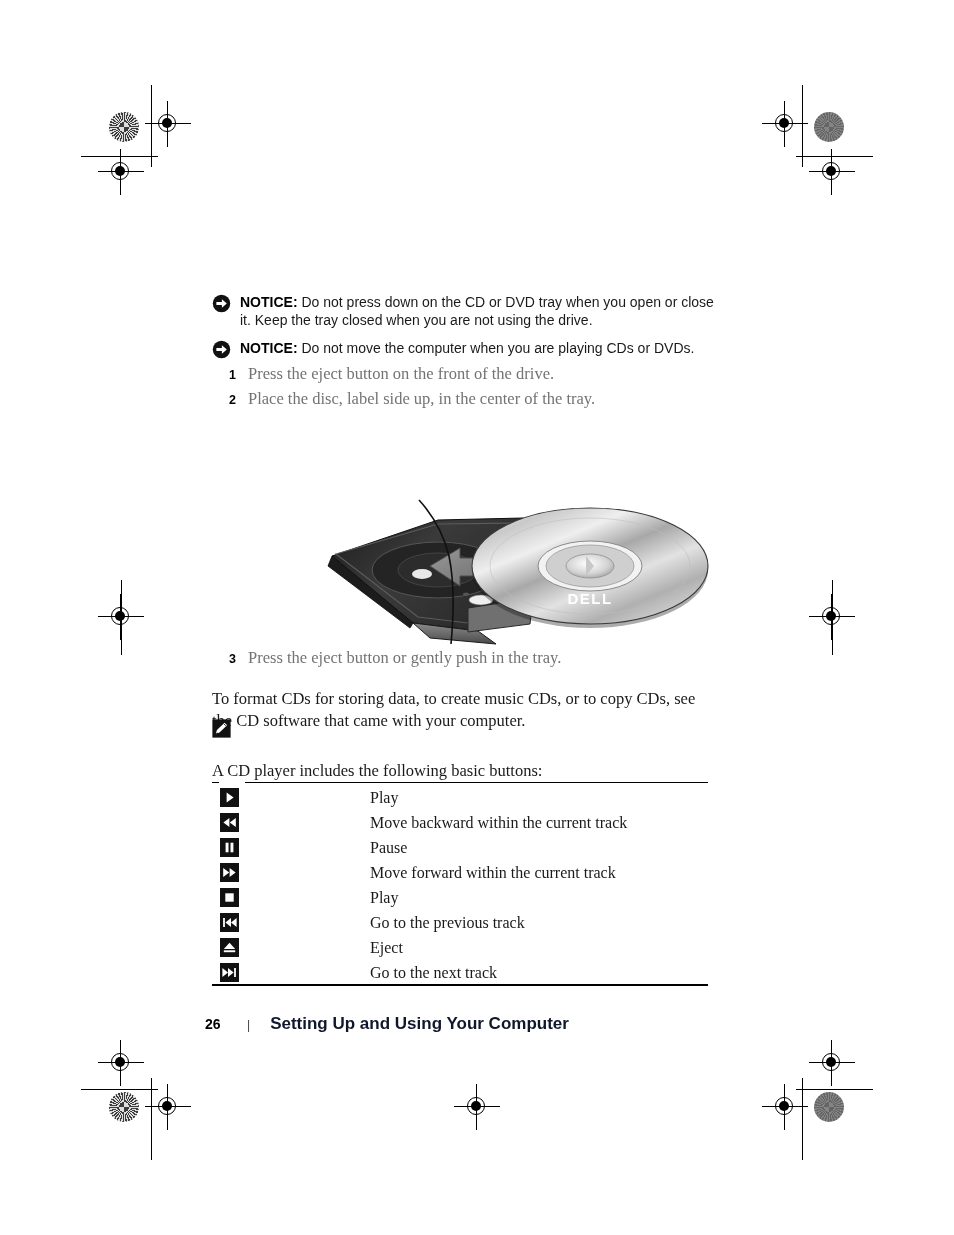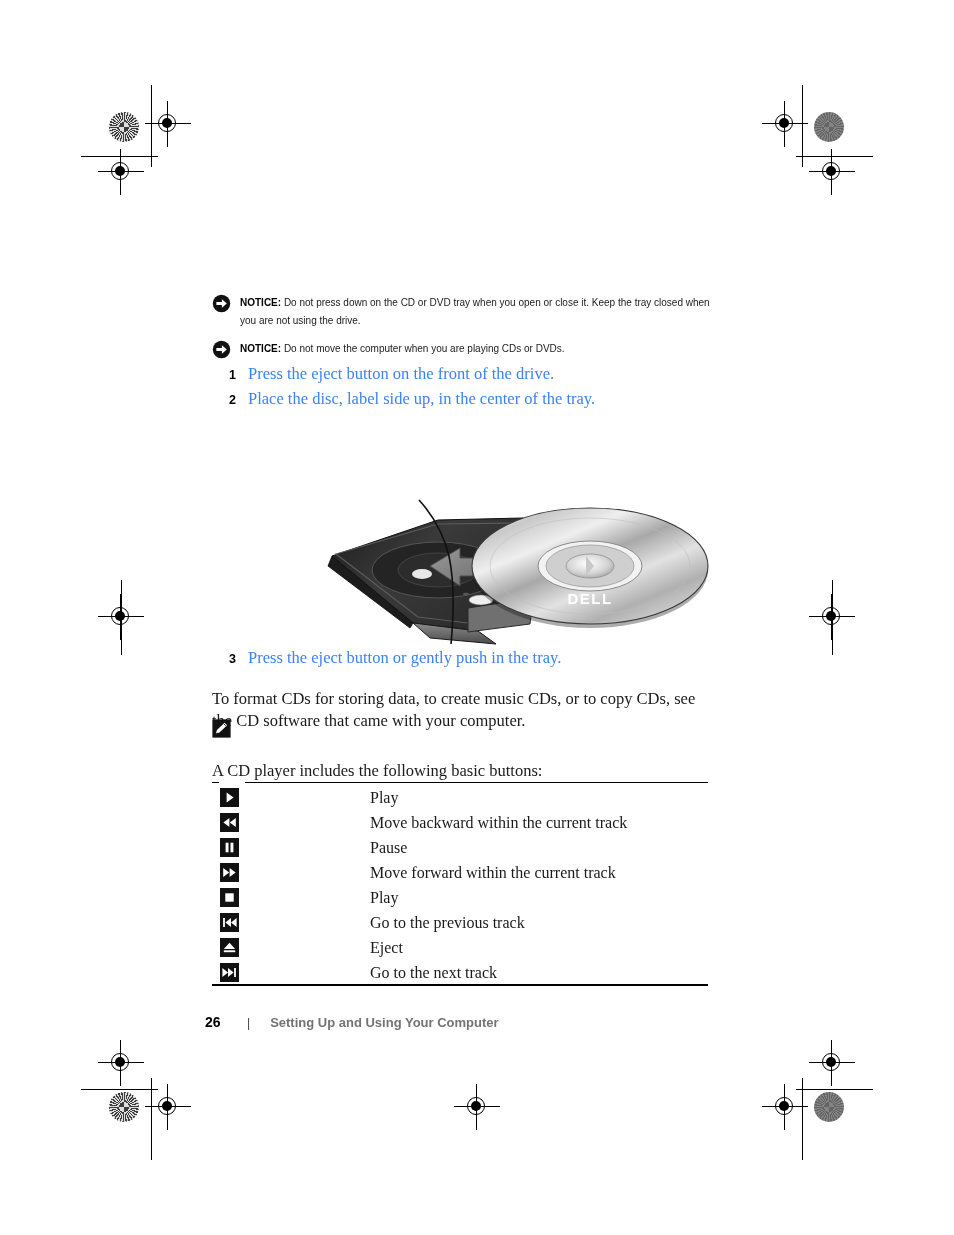--- a/index.html
+++ b/index.html
@@ -85,21 +85,21 @@
   }
 
   
   .admon {
     position: absolute;
     display: flex;
     align-items: flex-start;
   }
   .admon .admon-body {
     font-family: "Liberation Sans", sans-serif;
-    font-size: 10px;
+    font-size: 14px;
     line-height: 17.5px;
     color: #1a1a1a;
   }
   .admon .admon-label {
     font-weight: bold;
     color: #000;
   }
 
   .icon-notice {
     width: 19px; height: 19px;
@@ -125,21 +125,21 @@
     font-weight: bold;
     font-size: 12.5px;
     width: 24px;
     text-align: right;
     margin-right: 12px;
     color: #000;
   }
   .step-text {
     font-family: "Liberation Serif", serif;
     font-size: 16.5px;
-    color: #3b82f6;
+    color: #737373;
   }
 
   .para {
     position: absolute;
     font-family: "Liberation Serif", serif;
     font-size: 16.5px;
     line-height: 22px;
     color: #1a1a1a;
     width: 502px;
   }
@@ -215,22 +215,22 @@
     width: 22px;
   }
   .footer-sep {
     font-size: 12px;
     color: #444;
     margin-left: 20px;
     margin-right: 20px;
   }
   .footer-title {
     font-weight: bold;
-    font-size: 13px;
-    color: #737373;
+    font-size: 17px;
+    color: #0f172a;
   }
 </style>
 </head>
 <body>
 
 <div class="reg-layer">
 
   <div class="trim-line trim-v" style="left:151px; top:85px; height:82px;"></div>
   <div class="trim-line trim-h" style="left:81px; top:156px; width:77px;"></div>
   <div class="star-target" style="left:124px; top:127px;"></div>

